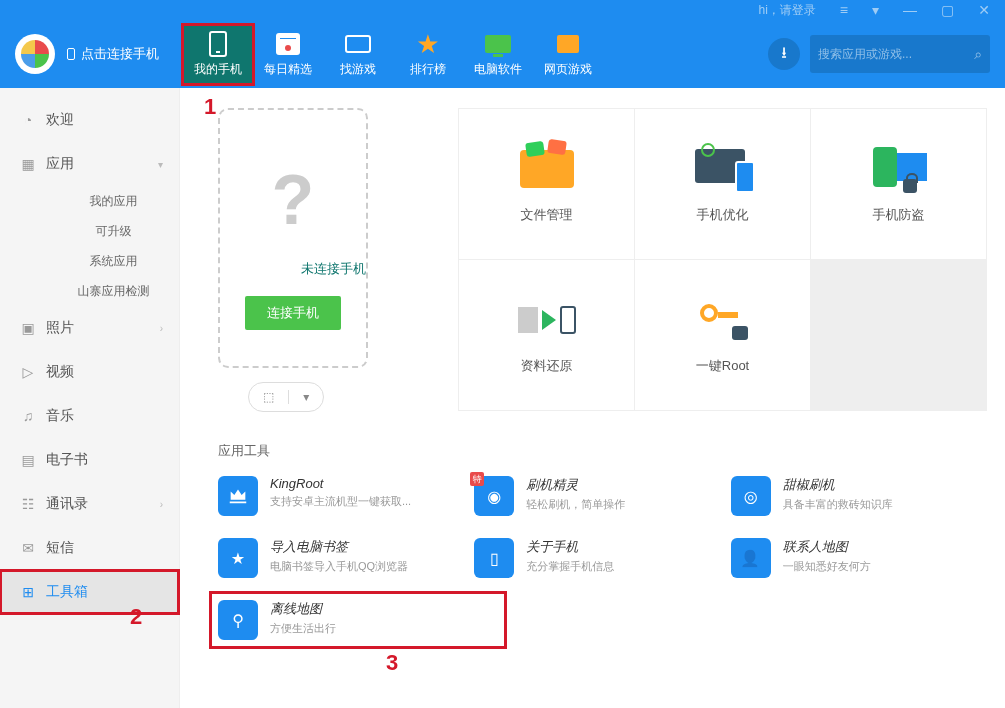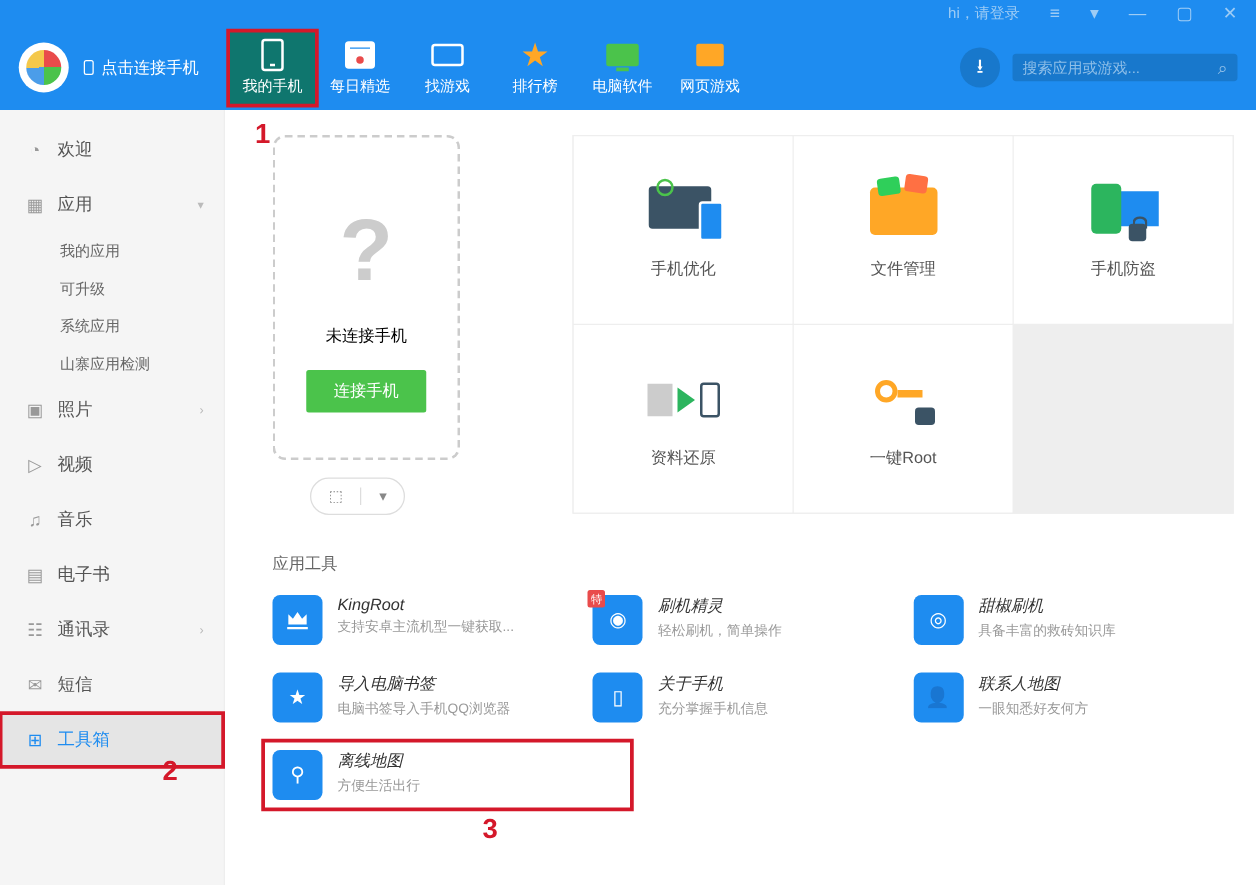--- a/index.html
+++ b/index.html
@@ -27,40 +27,40 @@
 .ni-cal::after { content:''; position:absolute; bottom:4px; left:50%; transform:translateX(-50%); width:6px; height:6px; background:#e94b4b; border-radius:50%; }
 .ni-game { width:26px; height:18px; border:2px solid #fff; border-radius:3px; }
 .ni-bag { width:20px; height:20px; background:#4bc34b; border-radius:2px 2px 3px 3px; position:relative; }
 .ni-star { color:#ffa726; font-size:26px; line-height:1;}
 .ni-video { width:22px; height:18px; background:#fff; border-radius:2px; }
 .ni-pc { width:26px; height:18px; background:#4bc34b; border-radius:2px; position:relative;}
 .ni-pc::after{content:'';position:absolute;bottom:-4px;left:50%;transform:translateX(-50%);width:10px;height:3px;background:#4bc34b;}
 .ni-web { width:22px; height:18px; border:2px solid #ffa726; background:#ffa726; border-radius:2px;}
 
 .dl-btn { width: 32px; height: 32px; border-radius: 16px; background: #1878cc; margin-left: auto; display:flex;align-items:center;justify-content:center;color:#fff;}
-.search-box { width: 180px; height: 22px; background: #1878cc; border-radius: 3px; margin-left: 10px; display: flex; align-items: center; padding: 0 8px; }
+.search-box { width: 180px; height: 38px; background: #1878cc; border-radius: 3px; margin-left: 10px; display: flex; align-items: center; padding: 0 8px; }
 .search-box input { flex: 1; background: none; border: none; outline: none; color: #fff; font-size: 12px; }
 .search-box input::placeholder { color: #8fbfe8; }
 .search-box .mag { color: #8fbfe8; font-size: 14px; }
 
 .main { display: flex; height: 620px; }
 .sidebar { width: 180px; background: #f5f5f5; padding-top: 10px; border-right: 1px solid #eee; }
 .side-item { height: 44px; display: flex; align-items: center; padding-left: 20px; font-size: 14px; color: #555; cursor: pointer; gap: 10px; }
 .side-item.sel { background: #e5e5e5; color: #1e8cf0; }
 .side-item .chev { margin-left: auto; margin-right: 16px; color: #bbb; font-size: 10px; }
-.side-sub { padding-left: 48px; height: 30px; line-height: 30px; font-size: 12px; color: #666; cursor: pointer; }
+.side-sub { padding-left: 48px; height: 30px; line-height: 30px; font-size: 12px; color: #666; cursor: pointer; text-align: center; }
 .side-item.highlight { outline: 3px solid #d4182a; outline-offset: -2px; }
 .side-icon { width: 16px; height: 16px; display:inline-flex; align-items:center; justify-content:center; color:#999; font-size:14px;}
 .side-item.sel .side-icon { color:#1e8cf0;}
 
 .content { flex: 1; padding: 20px 18px; background: #fff; overflow: auto; position: relative;}
 
 .phone-panel { display: inline-block; width: 150px; height: 260px; border: 2px dashed #ccc; border-radius: 10px; text-align: center; padding-top: 50px; margin-left: 20px; vertical-align: top; }
 .qmark { font-size: 70px; color: #ccc; font-weight: bold; }
-.phone-panel .status { color: #000000; font-size: 13px; margin-top: 20px; }
+.phone-panel .status { color: #0f766e; font-size: 13px; margin-top: 20px; text-align: right; }
 .connect-btn { margin-top: 18px; background: #4bc34b; color: #fff; border: none; padding: 8px 22px; font-size: 13px; border-radius: 2px; cursor: pointer; }
 
 .scan-btn { display: inline-flex; margin-top: 14px; margin-left: 50px; border: 1px solid #ddd; border-radius: 16px; height: 30px; align-items: center; }
 .scan-btn .part { padding: 0 14px; font-size: 12px; color: #888; }
 .scan-btn .part:first-child { border-right: 1px solid #ddd; }
 
 .cards { display: inline-grid; grid-template-columns: repeat(3, 175px); gap: 1px; background: #eee; border: 1px solid #eee; margin-left: 30px; vertical-align: top; }
 .card { background: #fff; height: 150px; display: flex; flex-direction: column; align-items: center; justify-content: center; gap: 12px; font-size: 13px; color: #555; cursor: pointer; }
 .card-icon { width: 60px; height: 50px; display:flex; align-items:center; justify-content:center; }
 
@@ -229,36 +229,36 @@
         </div>
         <div class="scan-btn">
           <span class="part">⬚</span>
           <span class="part">▾</span>
         </div>
       </div>
 
       <div class="cards">
         <div class="card">
           <div class="card-icon">
+              <div class="ci-files"></div>
+            </div>
+          <span>文件管理</span>
+        </div>
+        <div class="card">
+          <div class="card-icon">
               <div class="ci-optimize">
                 <div class="lap"></div>
                 <div class="ph"></div>
                 <div class="steth"></div>
               </div>
             </div>
           <span>手机优化</span>
         </div>
         <div class="card">
           <div class="card-icon">
-              <div class="ci-files"></div>
-            </div>
-          <span>文件管理</span>
-        </div>
-        <div class="card">
-          <div class="card-icon">
               <div class="ci-theft">
                 <div class="map"></div>
                 <div class="ph"></div>
                 <div class="lock"></div>
               </div>
             </div>
           <span>手机防盗</span>
         </div>
         <div class="card">
           <div class="card-icon">

